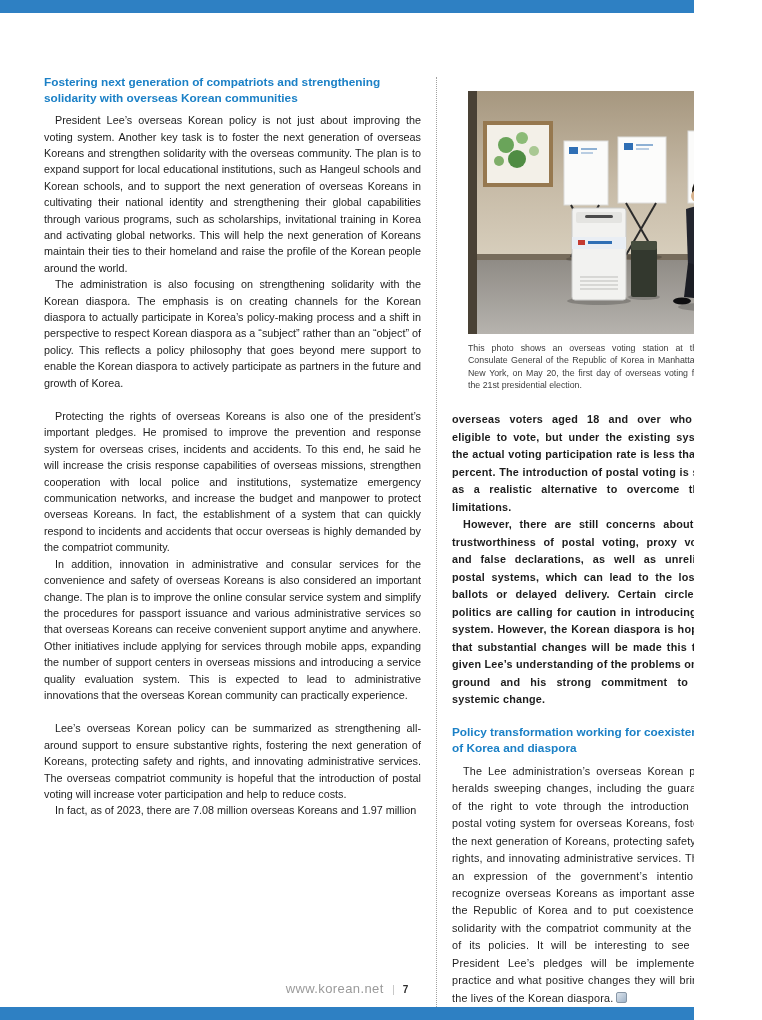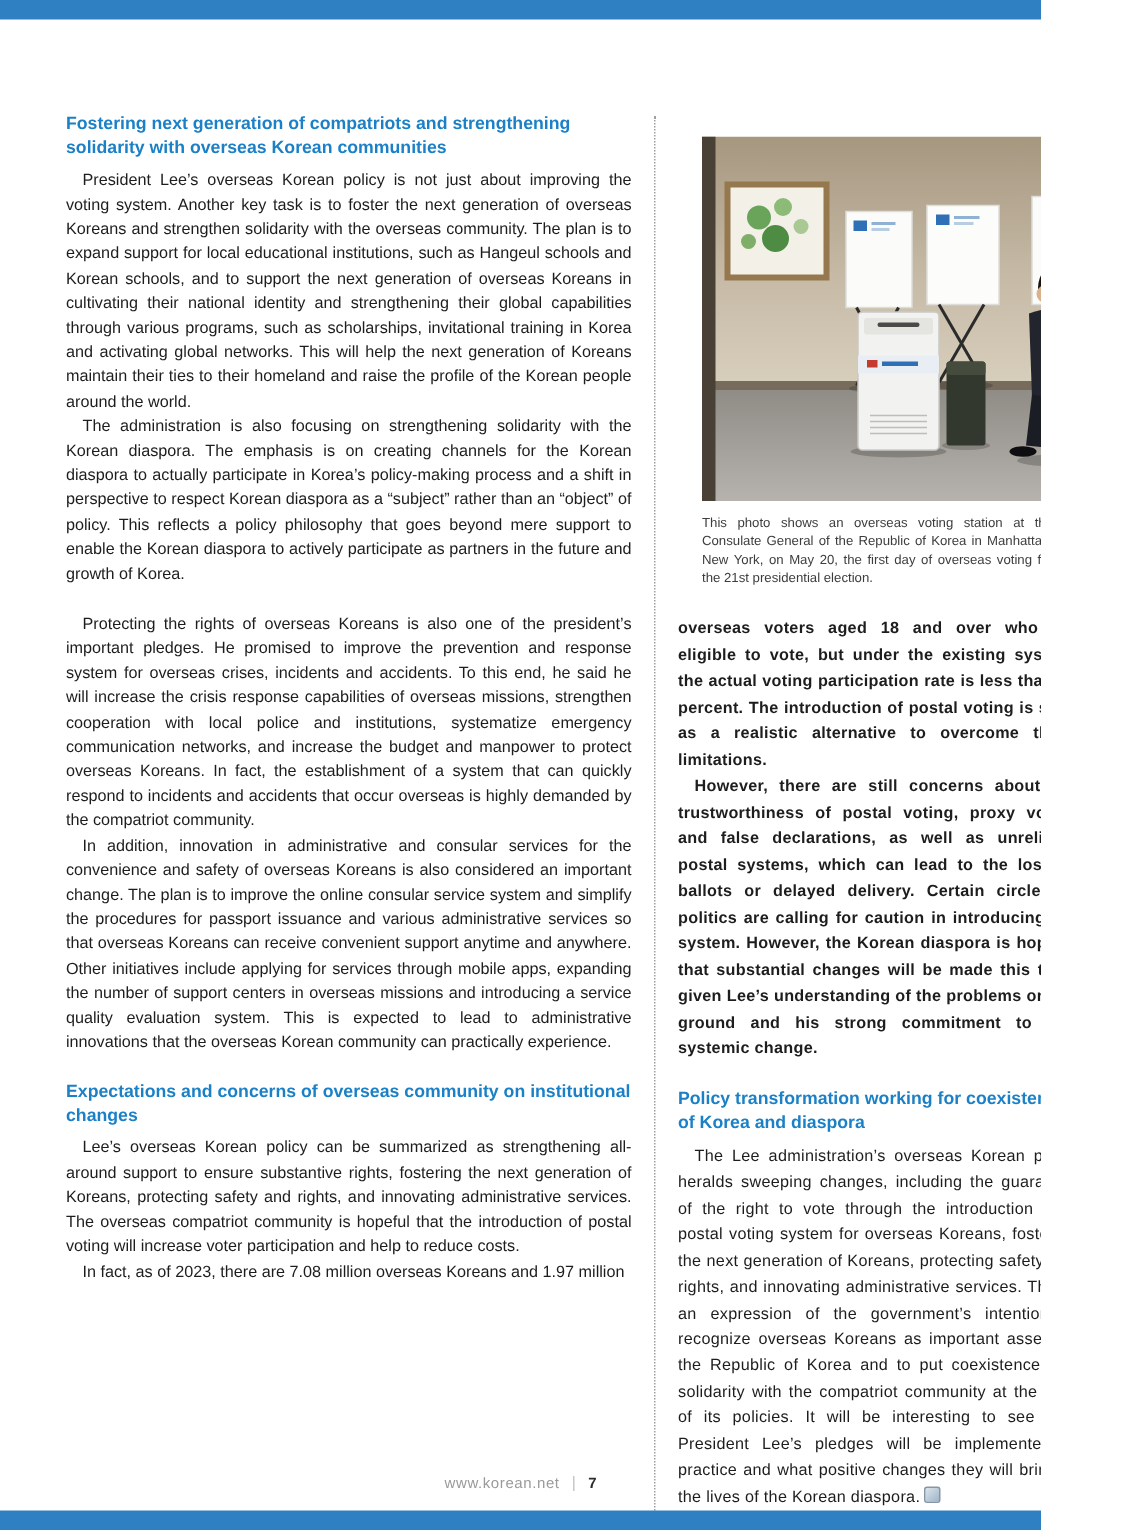--- a/index.html
+++ b/index.html
@@ -18,21 +18,21 @@
   p.body{font-size:10.8px;line-height:1.52;color:#1d1d1d;text-align:justify;margin:0;text-indent:11px;}
   .right-col p.body{line-height:1.62;letter-spacing:0.2px;}
   p.body.no-indent{text-indent:0;}
   figure{margin:16px;}
   .photo-wrap{width:266px;height:243px;line-height:0;}
   figcaption{font-size:8.8px;line-height:1.4;color:#3d3d3d;margin-top:8px;text-align:justify;}
   .right-text{margin-top:20px;font-weight:bold;}
   .right-section{margin-top:17px;}
   .end-mark{display:inline-block;width:9px;height:9px;border:1px solid #8796a6;border-radius:2px;background:linear-gradient(135deg,#dde4ec,#9fb4c9);margin-left:3px;vertical-align:-1px;}
   .footer{position:absolute;left:0;bottom:23px;width:100%;text-align:center;}
-  .footer-url{font-size:10px;color:#9a9a9a;letter-spacing:0.4px;}
+  .footer-url{font-size:13px;color:#9a9a9a;letter-spacing:0.4px;}
   .footer-sep{display:inline-block;width:1px;height:10px;background:#c8c8c8;margin:0 9px;vertical-align:-2px;}
   .footer-page{font-size:10px;color:#2b2b2b;font-weight:bold;}
 </style>
 </head>
 <body>
 
 <div class="page">
   <div class="bar bar-top"></div>
 
   <div class="content">
@@ -41,21 +41,20 @@
       <div class="section">
         <h2 class="sec-heading">Fostering next generation of compatriots and strengthening solidarity with overseas Korean communities</h2>
         <p class="body">President Lee’s overseas Korean policy is not just about improving the voting system. Another key task is to foster the next generation of overseas Koreans and strengthen solidarity with the overseas community. The plan is to expand support for local educational institutions, such as Hangeul schools and Korean schools, and to support the next generation of overseas Koreans in cultivating their national identity and strengthening their global capabilities through various programs, such as scholarships, invitational training in Korea and activating global networks. This will help the next generation of Koreans maintain their ties to their homeland and raise the profile of the Korean people around the world.</p>
         <p class="body">The administration is also focusing on strengthening solidarity with the Korean diaspora. The emphasis is on creating channels for the Korean diaspora to actually participate in Korea’s policy-making process and a shift in perspective to respect Korean diaspora as a “subject” rather than an “object” of policy. This reflects a policy philosophy that goes beyond mere support to enable the Korean diaspora to actively participate as partners in the future and growth of Korea.</p>
       </div>
       <div class="section">
         <p class="body">Protecting the rights of overseas Koreans is also one of the president’s important pledges. He promised to improve the prevention and response system for overseas crises, incidents and accidents. To this end, he said he will increase the crisis response capabilities of overseas missions, strengthen cooperation with local police and institutions, systematize emergency communication networks, and increase the budget and manpower to protect overseas Koreans. In fact, the establishment of a system that can quickly respond to incidents and accidents that occur overseas is highly demanded by the compatriot community.</p>
         <p class="body">In addition, innovation in administrative and consular services for the convenience and safety of overseas Koreans is also considered an important change. The plan is to improve the online consular service system and simplify the procedures for passport issuance and various administrative services so that overseas Koreans can receive convenient support anytime and anywhere. Other initiatives include applying for services through mobile apps, expanding the number of support centers in overseas missions and introducing a service quality evaluation system. This is expected to lead to administrative innovations that the overseas Korean community can practically experience.</p>
       </div>
       <div class="section">
-        <h2 class="sec-heading">Expectations and concerns of overseas community on institutional changes</h2>
         <p class="body">Lee’s overseas Korean policy can be summarized as strengthening all-around support to ensure substantive rights, fostering the next generation of Koreans, protecting safety and rights, and innovating administrative services. The overseas compatriot community is hopeful that the introduction of postal voting will increase voter participation and help to reduce costs.</p>
         <p class="body">In fact, as of 2023, there are 7.08 million overseas Koreans and 1.97 million</p>
       </div>
     </div>
 
     <div class="col-divider"></div>
 
     <div class="right-col">
       <figure>
         <div class="photo-wrap">

